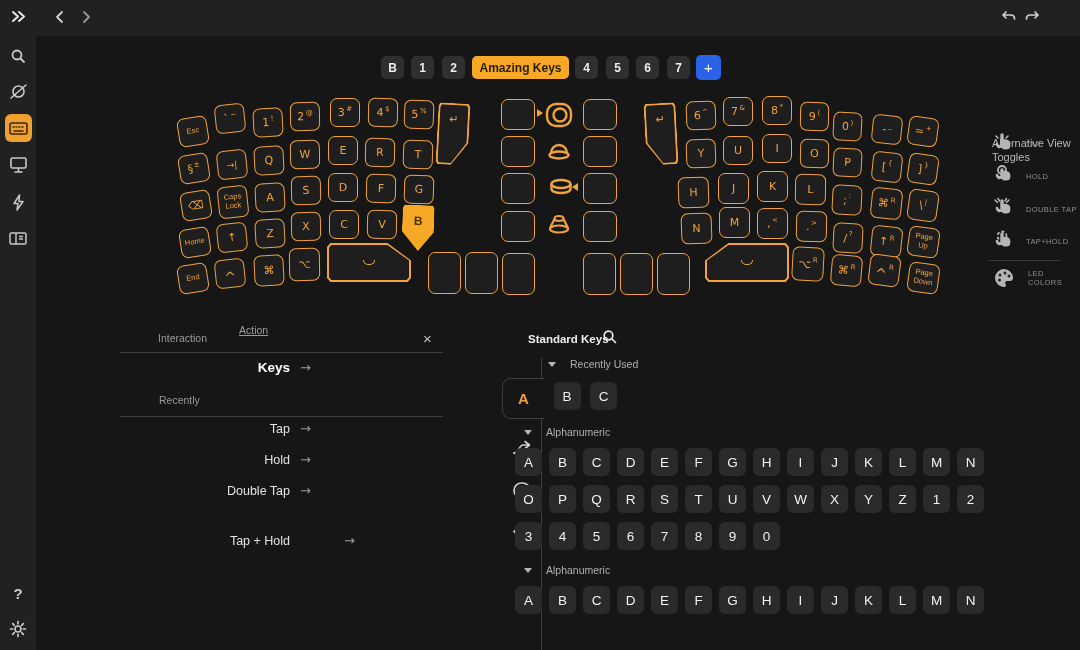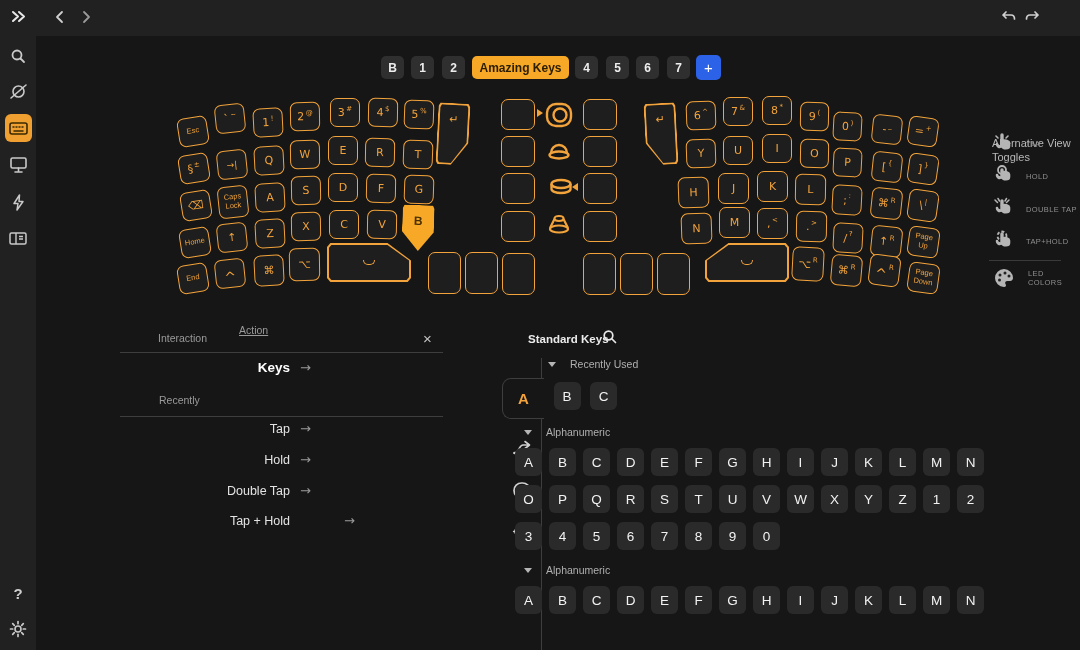--- a/index.html
+++ b/index.html
@@ -545,21 +545,21 @@
           <span class="arr">→</span>
         </div>
         <div class="irow" style="left: 84px; top: 416px;">
           <span class="ilbl">Hold</span>
           <span class="arr">→</span>
         </div>
         <div class="irow" style="left: 84px; top: 447px;">
           <span class="ilbl">Double Tap</span>
           <span class="arr">→</span>
         </div>
-        <div class="irow" style="left: 84px; top: 477px; gap: 44px;">
+        <div class="irow" style="left: 84px; top: 497px; gap: 44px;">
           <span class="ilbl">Tap + Hold</span>
           <span class="arr">→</span>
         </div>
       </div>
     <div class="hdr-lbl" style="left:123px;top:358px;">Recently</div>
     <div class="hline" style="left:84px;top:380px;width:323px;"></div>
 
     <div id="vline"></div>
     <div id="atab">A</div>
     <div class="strip-ic" style="top:357px;">

